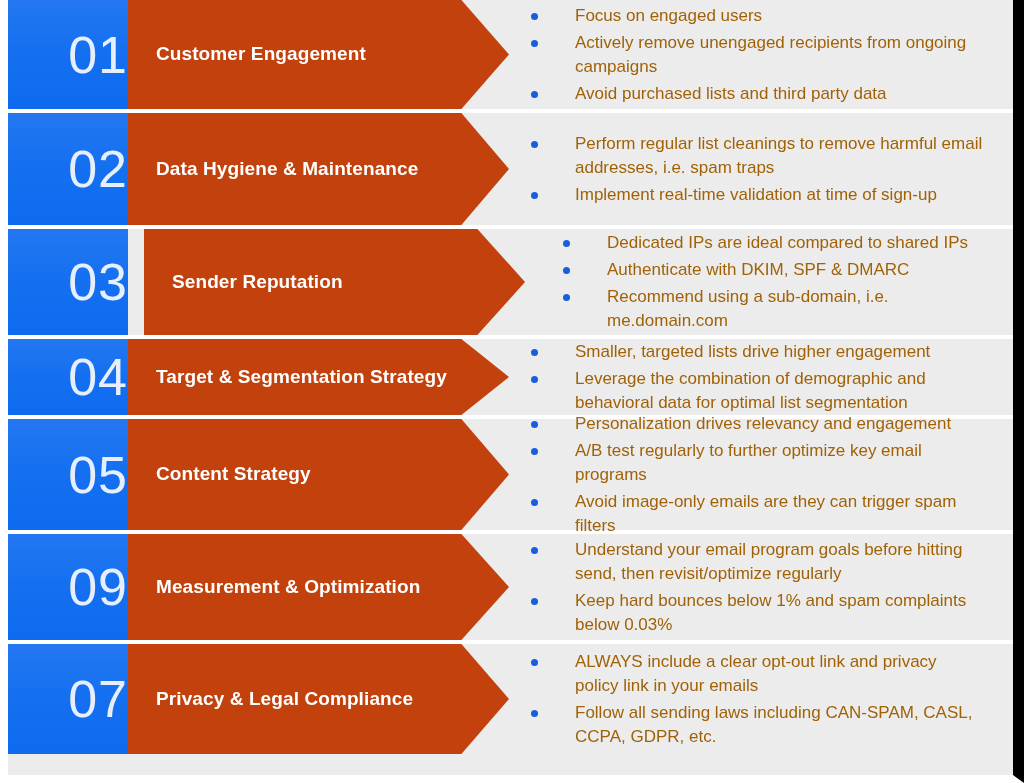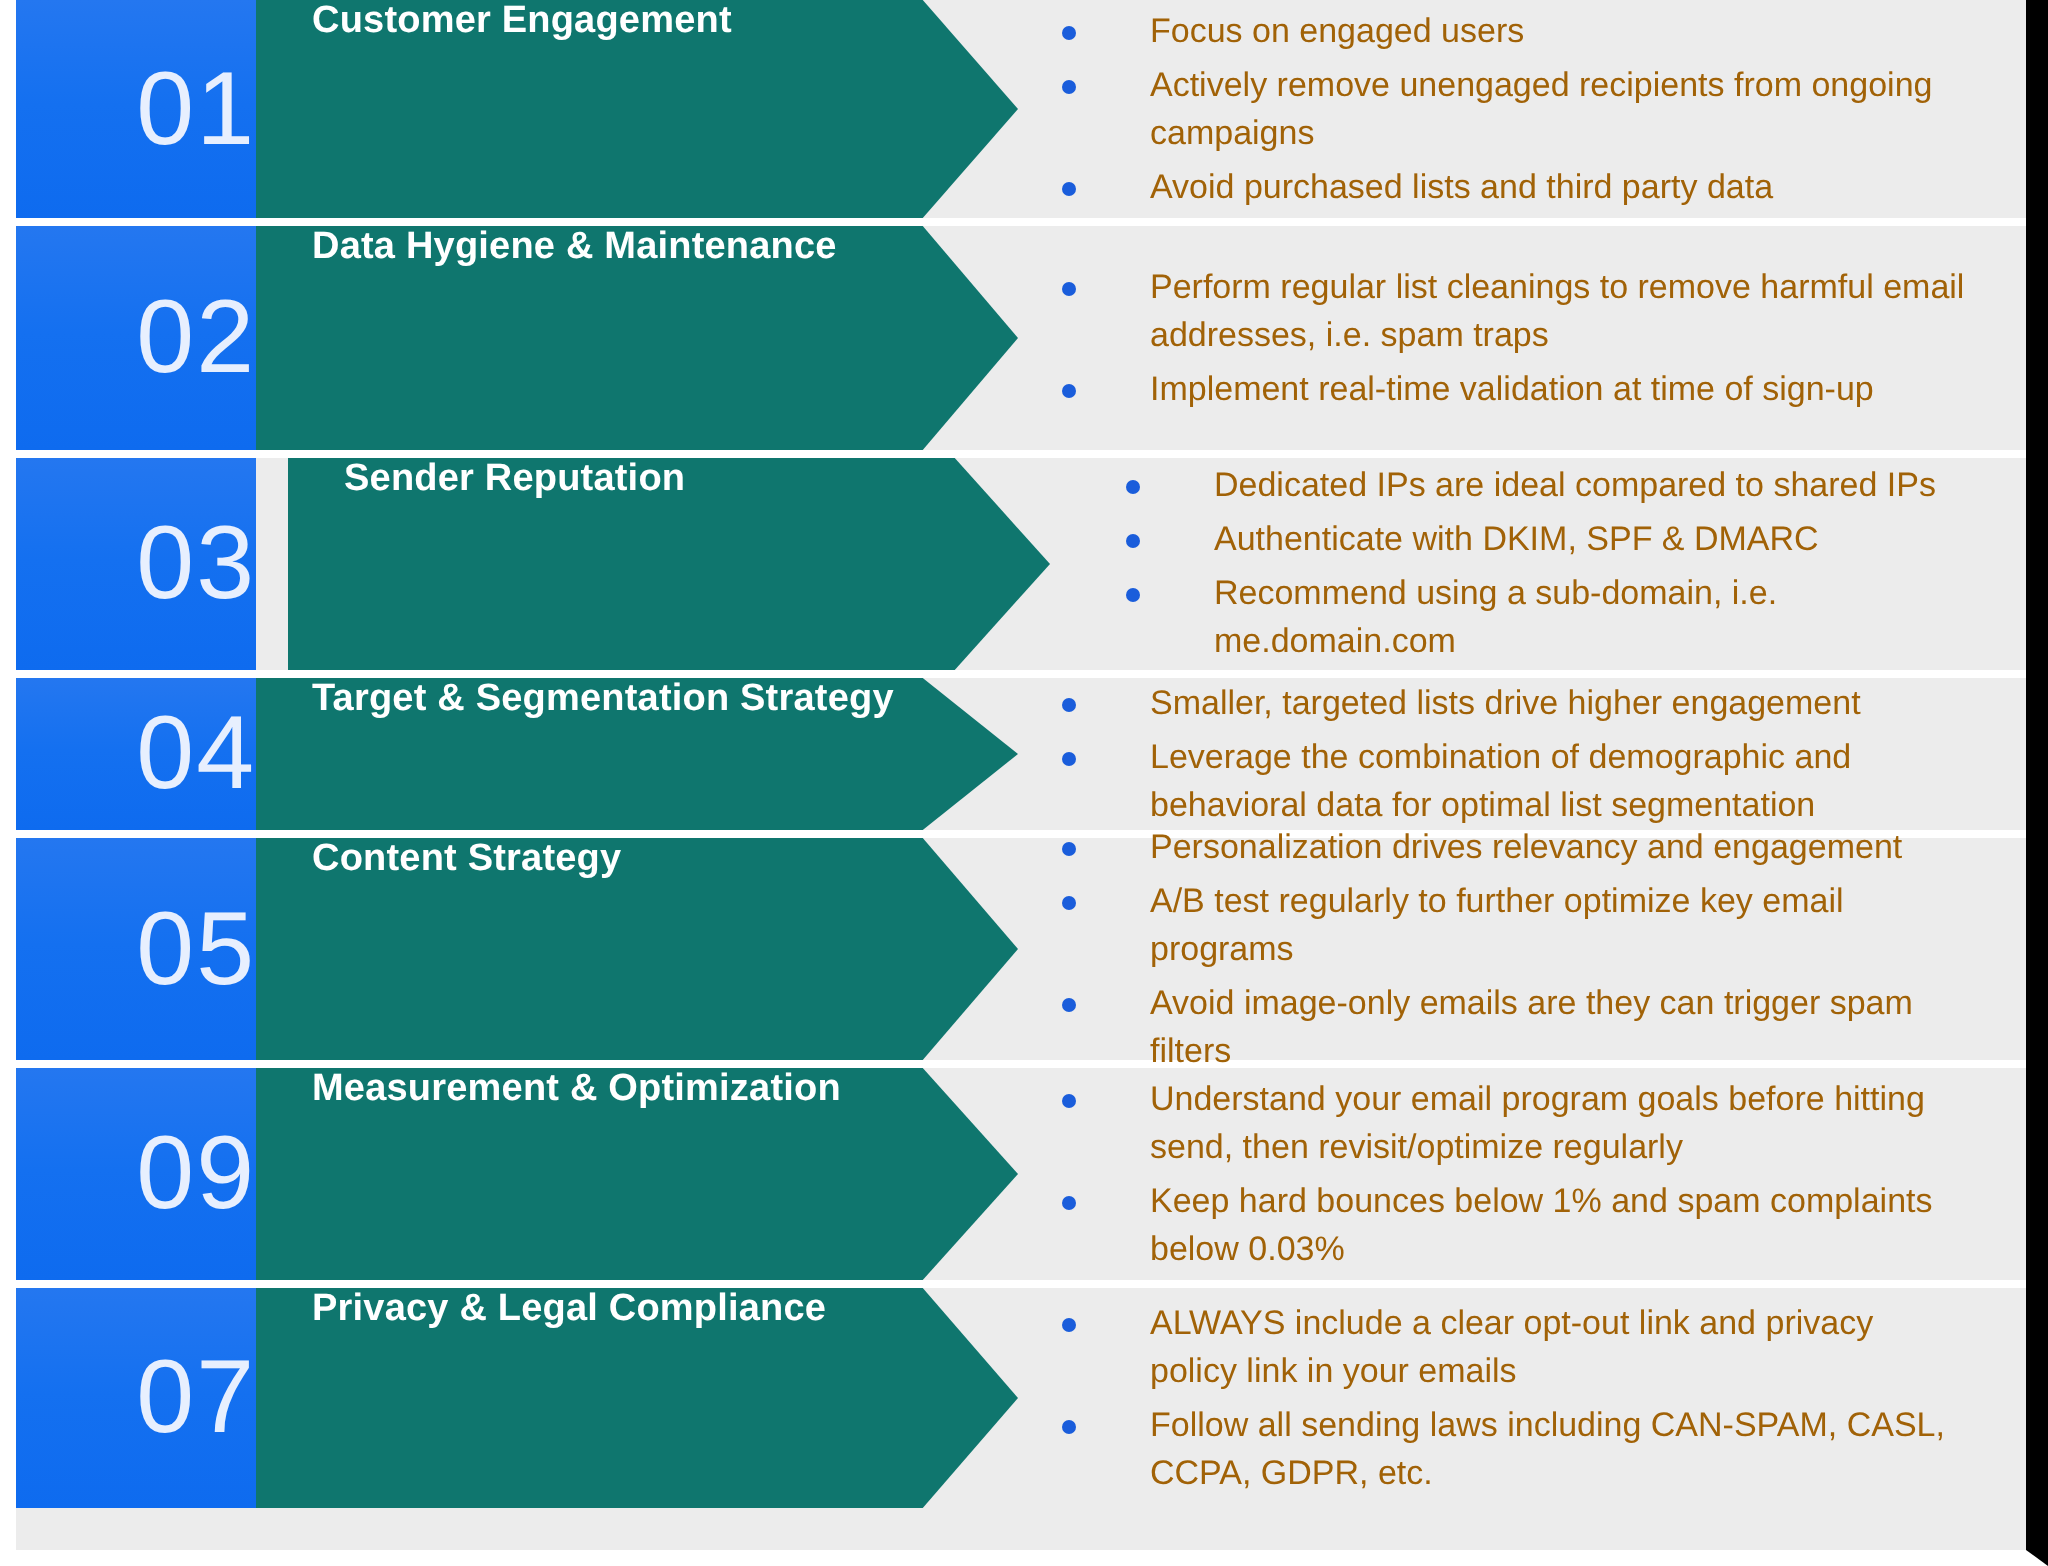--- a/index.html
+++ b/index.html
@@ -67,22 +67,23 @@
     color: #eef4ff;
     line-height: 1;
     opacity: 0.97;
   }
 
   
   .arrow {
     position: relative;
     flex: 0 0 381px;
     width: 381px;
-    background: #0f766e;
-    display: flex;
+    background: #c2410c;
+    display: flex;
+    align-items: center;
     z-index: 2;
     -webkit-clip-path: polygon(0 0, 87.5% 0, 100% 50%, 87.5% 100%, 0 100%);
     clip-path: polygon(0 0, 87.5% 0, 100% 50%, 87.5% 100%, 0 100%);
   }
   .arrow-title {
     padding-left: 28px;
     padding-right: 18px;
     font-size: 19px;
     font-weight: bold;
     color: #ffffff;

